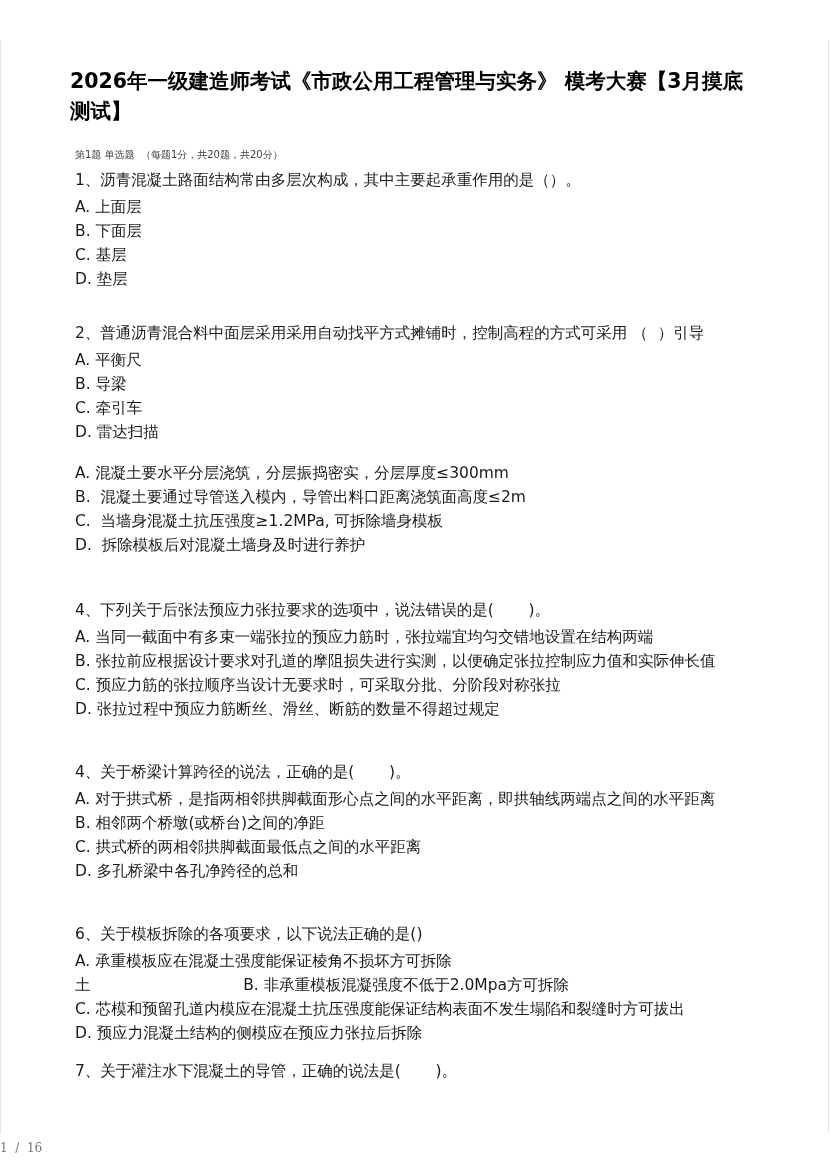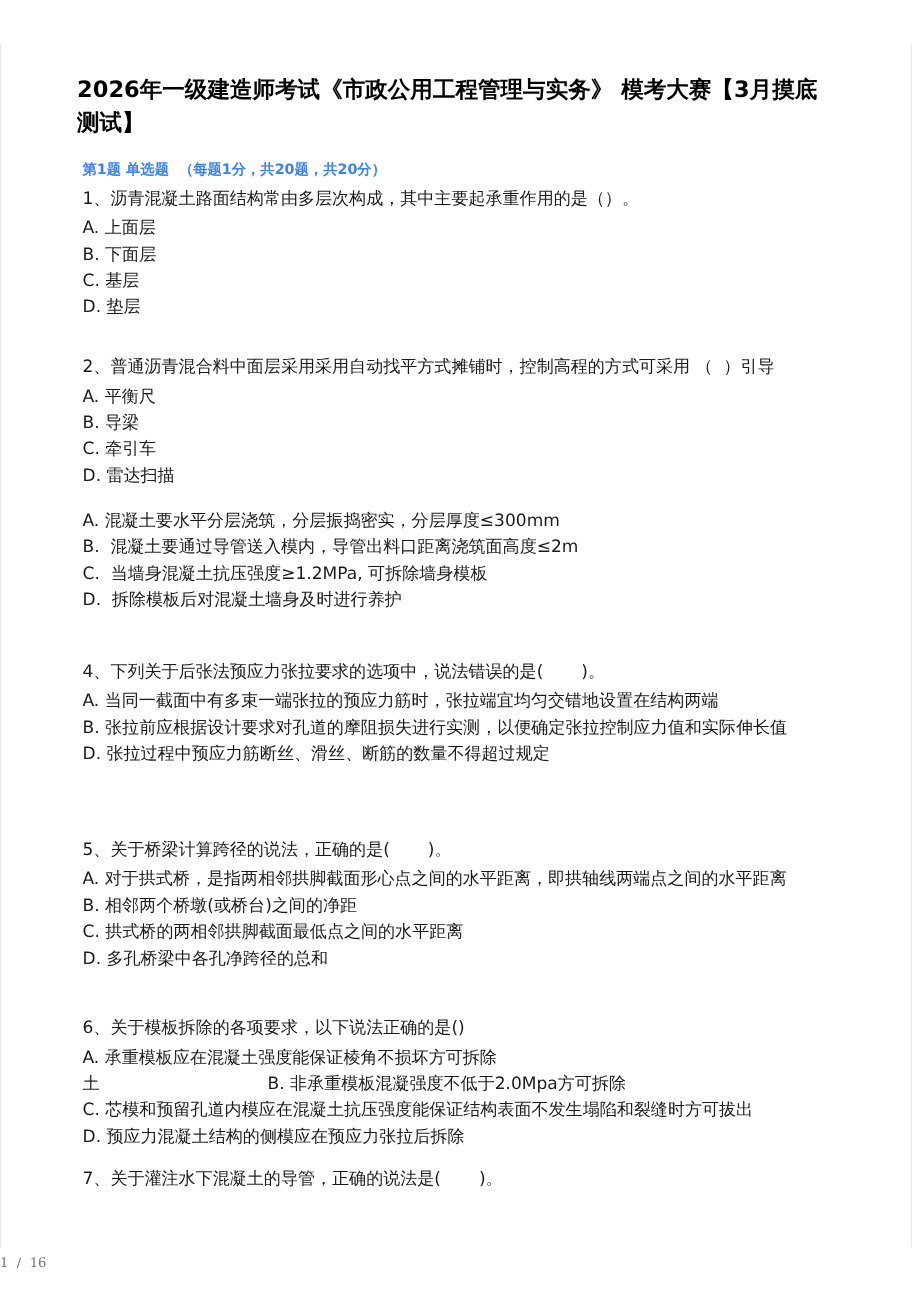--- a/index.html
+++ b/index.html
@@ -34,24 +34,24 @@
       font-weight: bold;
       font-size: 20.5px;
       line-height: 30px;
       color: #000;
       letter-spacing: 0px;
     }
     .section-title {
       position: absolute;
       left: 75px;
       top: 145px;
-      font-weight: bold;
-      font-size: 13px;
+      font-weight: normal;
+      font-size: 10px;
       line-height: 20px;
-      color: #3b82f6;
+      color: #404040;
       white-space: pre;
     }
     .question {
       position: absolute;
       left: 75px;
       width: 680px;
     }
     .q-stem {
       font-size: 15.5px;
       line-height: 22px;
@@ -105,25 +105,26 @@
   <div class="q-option">A. 混凝土要水平分层浇筑，分层振捣密实，分层厚度≤300mm</div>
   <div class="q-option">B.  混凝土要通过导管送入模内，导管出料口距离浇筑面高度≤2m</div>
   <div class="q-option">C.  当墙身混凝土抗压强度≥1.2MPa, 可拆除墙身模板</div>
   <div class="q-option">D.  拆除模板后对混凝土墙身及时进行养护</div>
 </div>
 
 <div class="question" style="top:599px;">
   <div class="q-stem">4、下列关于后张法预应力张拉要求的选项中，说法错误的是(       )。</div>
   <div class="q-option">A. 当同一截面中有多束一端张拉的预应力筋时，张拉端宜均匀交错地设置在结构两端</div>
   <div class="q-option">B. 张拉前应根据设计要求对孔道的摩阻损失进行实测，以便确定张拉控制应力值和实际伸长值</div>
+  <div class="q-option">C. 预应力筋的张拉顺序当设计无要求时，可采取分批、分阶段对称张拉</div>
   <div class="q-option">D. 张拉过程中预应力筋断丝、滑丝、断筋的数量不得超过规定</div>
 </div>
 
 <div class="question" style="top:761px;">
-  <div class="q-stem">5、关于桥梁计算跨径的说法，正确的是(       )。</div>
+  <div class="q-stem">4、关于桥梁计算跨径的说法，正确的是(       )。</div>
   <div class="q-option">A. 对于拱式桥，是指两相邻拱脚截面形心点之间的水平距离，即拱轴线两端点之间的水平距离</div>
   <div class="q-option">B. 相邻两个桥墩(或桥台)之间的净距</div>
   <div class="q-option">C. 拱式桥的两相邻拱脚截面最低点之间的水平距离</div>
   <div class="q-option">D. 多孔桥梁中各孔净跨径的总和</div>
 </div>
 
 <div class="question" style="top:923px;">
   <div class="q-stem">6、关于模板拆除的各项要求，以下说法正确的是()</div>
   <div class="q-option">A. 承重模板应在混凝土强度能保证棱角不损坏方可拆除</div>
   <div class="q-option">土                               B. 非承重模板混凝强度不低于2.0Mpa方可拆除</div>

